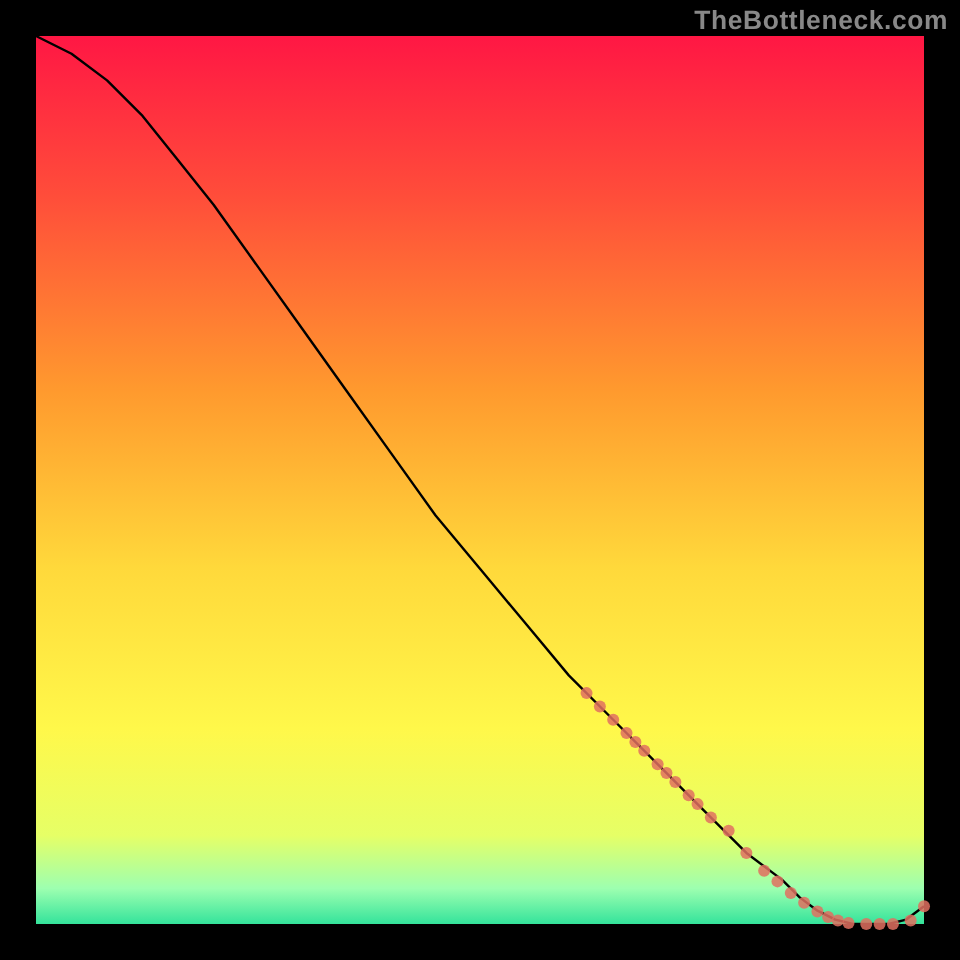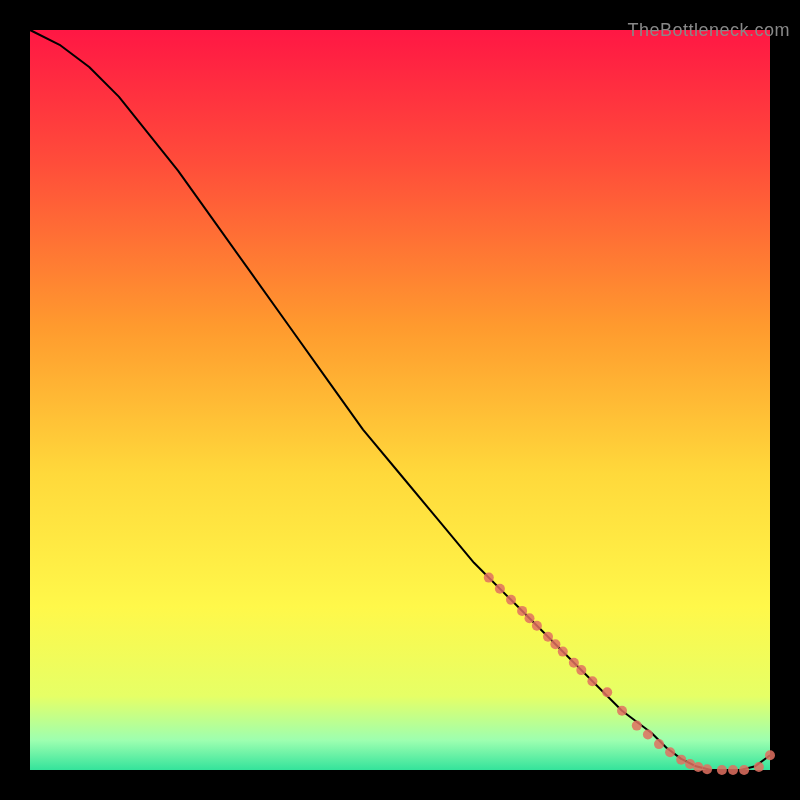--- a/index.html
+++ b/index.html
@@ -12,25 +12,25 @@
     font-family: Arial, Helvetica, sans-serif;
   }
   .stage {
     position: relative;
     width: 800px;
     height: 800px;
     background: #000;
   }
   .watermark {
     position: absolute;
-    top: 20px;
+    top: 4px;
     right: 10px;
     color: #888;
-    font-size: 18px;
-    font-weight: 400;
+    font-size: 22px;
+    font-weight: 700;
     letter-spacing: 0.5px;
     user-select: none;
   }
   svg {
     display: block;
   }
 </style>
 </head>
 <body>
 

